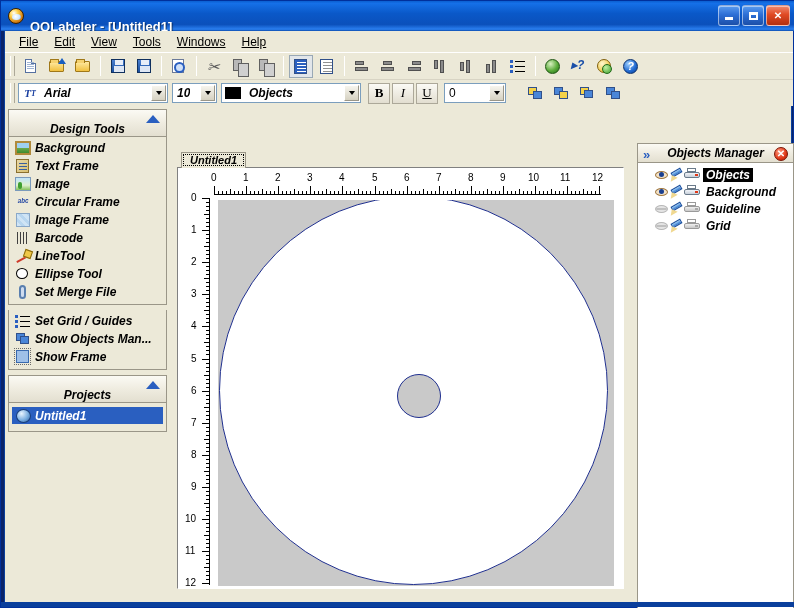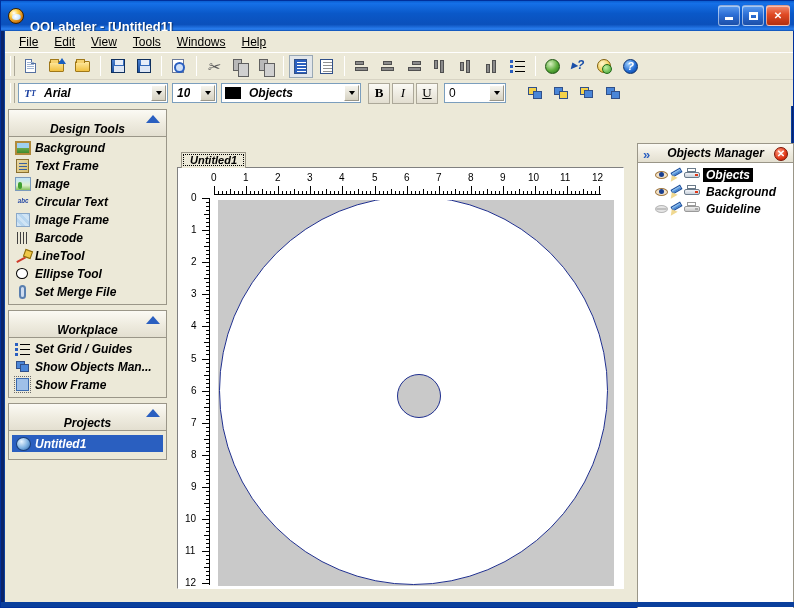--- a/index.html
+++ b/index.html
@@ -664,21 +664,21 @@
           <div class="tool-row">
             <span class="ti">
                 <i class="ti-img"></i>
               </span>
             <span class="lbl">Image</span>
             </div>
           <div class="tool-row">
             <span class="ti">
                 <i class="ti-ct">ᵃᵇᶜ</i>
               </span>
-            <span class="lbl">Circular Text</span>
+            <span class="lbl">Circular Frame</span>
             </div>
           <div class="tool-row">
             <span class="ti">
                 <i class="ti-if"></i>
               </span>
             <span class="lbl">Image Frame</span>
             </div>
           <div class="tool-row">
             <span class="ti">
                 <i class="ti-bc"></i>
@@ -700,24 +700,20 @@
           <div class="tool-row">
             <span class="ti">
                 <i class="ti-clip"></i>
               </span>
             <span class="lbl">Set Merge File</span>
             </div>
         </div>
       </div>
 
       <div class="panel">
-        <div class="panel-head">
-          <span>Workplace</span>
-          <i class="tri"></i>
-        </div>
         <div class="panel-body">
           <div class="tool-row">
             <span class="ti">
                 <i class="ti-grid">
               <b style="top:0;"></b>
                   <b style="top:5px;"></b>
                   <b style="top:10px;"></b>
               <i style="top:1px;"></i>
                   <i style="top:6px;"></i>
                   <i style="top:11px;"></i>
@@ -1043,18 +1039,34 @@
               <i class="body"></i>
               <i class="tip"></i>
             </span>
           <span class="printer gray">
               <i class="top"></i>
               <i class="mid"></i>
               <i class="dot"></i>
             </span>
           <span class="nm">Guideline</span>
         </div>
+        <div class="om-row">
+          <span class="dots"></span>
+          <span class="eye off">
+              <i class="sclera"></i>
+            </span>
+          <span class="pen">
+              <i class="body"></i>
+              <i class="tip"></i>
+            </span>
+          <span class="printer gray">
+              <i class="top"></i>
+              <i class="mid"></i>
+              <i class="dot"></i>
+            </span>
+          <span class="nm">Grid</span>
+        </div>
       </div>
     </div>
 
   </div>
   <div id="bottomedge"></div>
 </div>
 
 </body></html>

